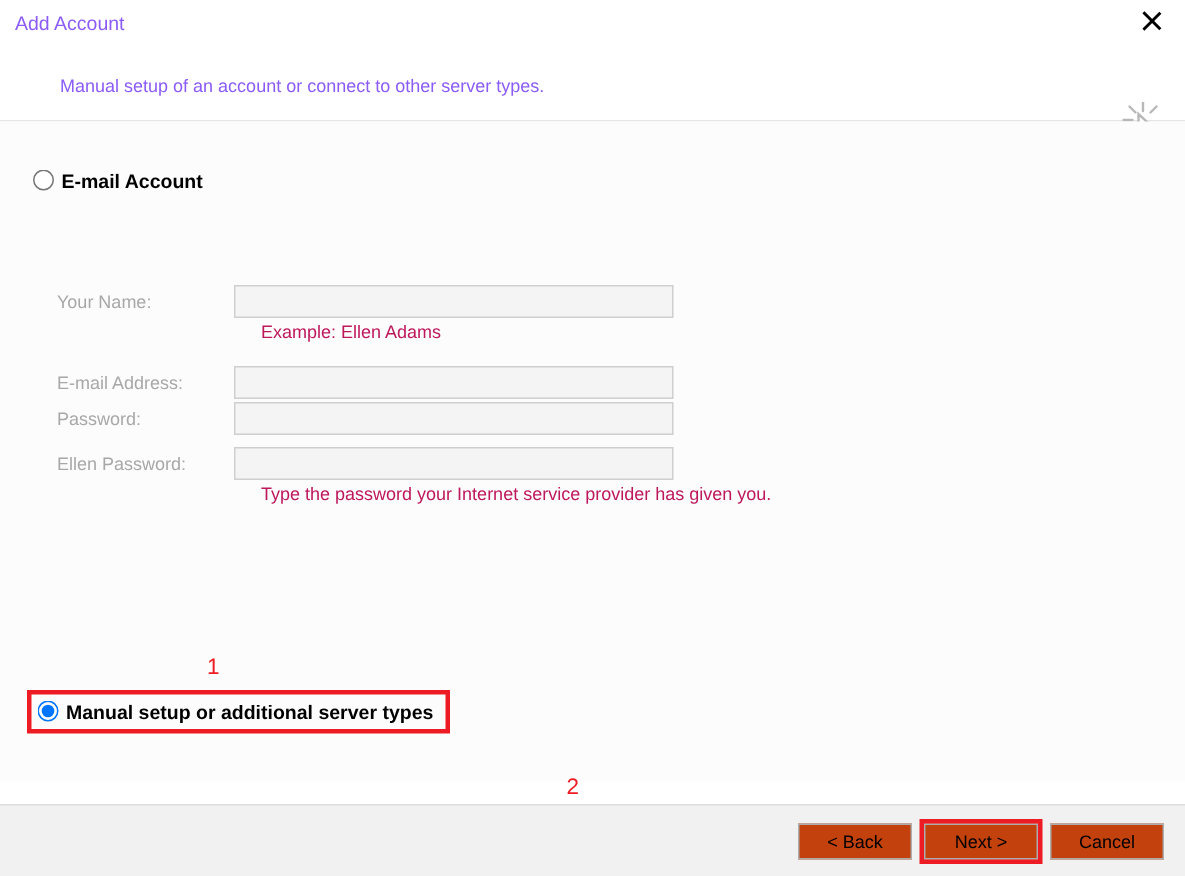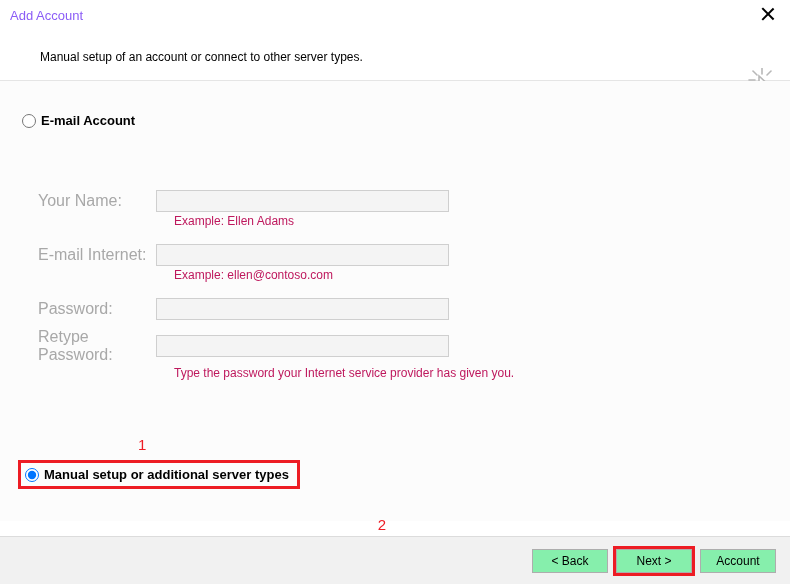--- a/index.html
+++ b/index.html
@@ -47,21 +47,21 @@
     padding: 18px 18px 10px 18px;
     position: relative;
   }
   .header .htitle {
     font-size: 14px;
     font-weight: bold;
     color: #000;
   }
   .header .hdesc {
     font-size: 12px;
-    color: #000000;
+    color: #8b5cf6;
     margin-left: 22px;
     margin-top: 2px;
   }
   .cursor-icon {
     position: absolute;
     right: 12px;
     top: 38px;
   }
   .divider {
     height: 1px;
@@ -71,21 +71,21 @@
 
   .content {
     background: #fcfcfc;
     padding: 30px 20px 0 20px;
     height: 440px;
     position: relative;
   }
 
   .radio-row {
     display: flex;
-    align-items: flex-end;
+    align-items: flex-start;
     padding: 2px 2px;
   }
   .radio-row .label {
     font-weight: bold;
     font-size: 13px;
     margin-left: 5px;
   }
   input[type="radio"] {
     width: 14px;
     height: 14px;
@@ -96,21 +96,21 @@
     margin-left: 18px;
   }
   .form-row {
     display: flex;
     align-items: center;
     margin-bottom: 2px;
   }
   .form-label {
     width: 118px;
     color: #a8a8a8;
-    font-size: 16px;
+    font-size: 12px;
   }
   .form-input {
     width: 293px;
     height: 22px;
     border: 1px solid #cfcfcf;
     background: #f4f4f4;
   }
   .form-hint {
     margin-left: 136px;
     color: #be185d;
@@ -146,21 +146,21 @@
     justify-content: flex-end;
     align-items: center;
     padding-right: 14px;
     gap: 8px;
     position: absolute;
     bottom: 0; left: 0; right: 0;
   }
   .btn {
     width: 76px;
     height: 24px;
-    background: #86efac;
+    background: #c2410c;
     border: 1px solid #adadad;
     font-size: 12px;
     color: #000;
     cursor: pointer;
   }
   .btn-highlight {
     outline: 3px solid #ed1c24;
     outline-offset: 0px;
     text-align: center;
   }
@@ -201,32 +201,31 @@
   </div>
 
   <div class="form-area">
     <div class="form-row">
       <span class="form-label">Your Name:</span>
       <input class="form-input" type="text" disabled="" style="">
     </div>
     <div class="form-hint">Example: Ellen Adams</div>
 
     <div class="form-row">
-      <span class="form-label">E-mail Internet:</span>
+      <span class="form-label">E-mail Address:</span>
       <input class="form-input" type="text" disabled="" style="">
     </div>
-    <div class="form-hint">Example: ellen@contoso.com</div>
 
     <div class="form-row">
       <span class="form-label">Password:</span>
       <input class="form-input" type="password" disabled="" style="">
     </div>
     <div style="height:6px"></div>
     <div class="form-row">
-      <span class="form-label">Retype Password:</span>
+      <span class="form-label">Ellen Password:</span>
       <input class="form-input" type="password" disabled="" style="">
     </div>
     <div class="form-hint tight">Type the password your Internet service provider has given you.</div>
   </div>
 
   <div class="manual-block">
     <span class="callout c1">1</span>
     <div class="highlight-box">
       <div class="radio-row">
         <input type="radio" name="setup" checked="" style="">
@@ -236,14 +235,14 @@
   </div>
 
 </div>
 
 <div class="footer">
   <div class="callout-wrap">
     <span class="callout c2">2</span>
   </div>
   <button class="btn">&lt; Back</button>
   <button class="btn btn-highlight">Next &gt;</button>
-  <button class="btn">Account</button>
+  <button class="btn">Cancel</button>
 </div>
 
 </body></html>

